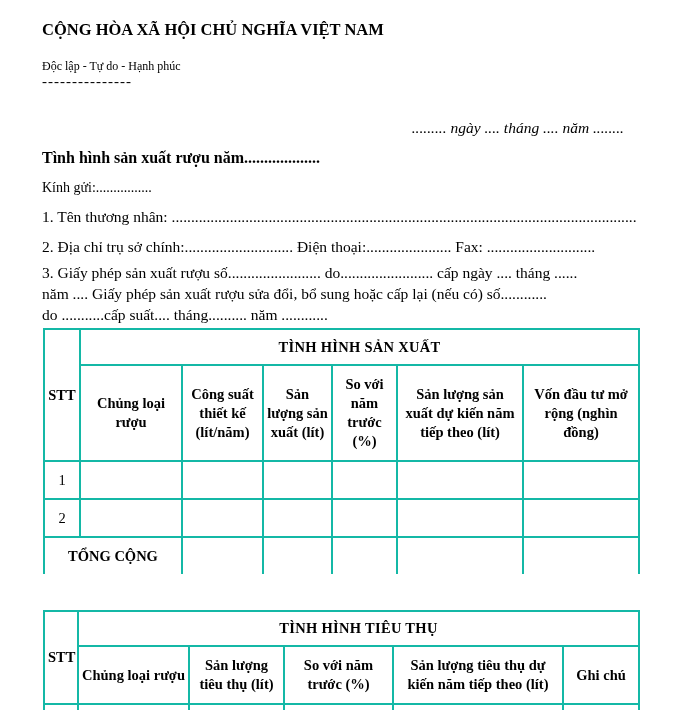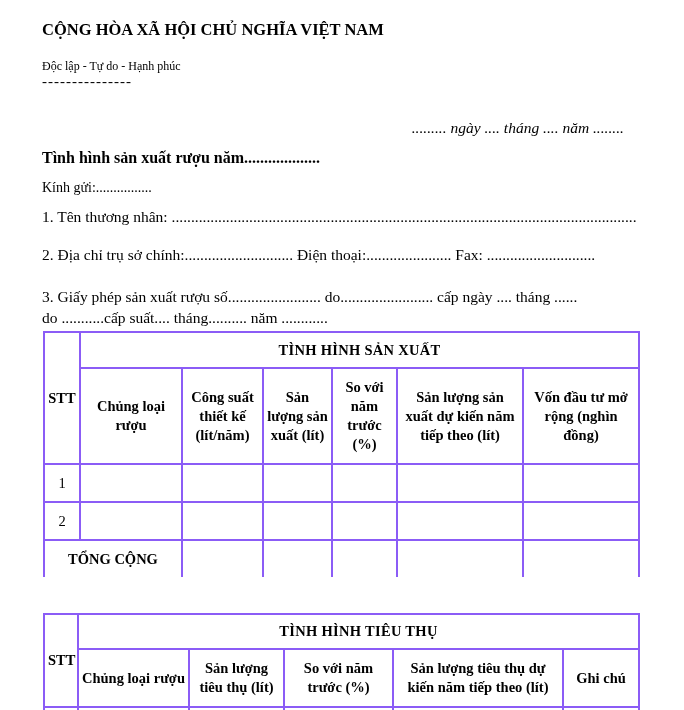--- a/index.html
+++ b/index.html
@@ -22,32 +22,32 @@
 
   .date-line  { font-style: italic; font-size: 15.5px; line-height: 20px;
                 text-align: right; padding-right: 16px; margin-top: 30px; }
 
   .report-title    { font-weight: bold; font-size: 16.5px; line-height: 20px; margin-top: 8px; }
   .report-subtitle { font-weight: bold; font-size: 16px;   line-height: 20px; margin-top: 10px; }
   .salutation      { font-size: 14px; line-height: 20px; margin-top: 10px; }
 
   .item  { font-size: 15.5px; line-height: 21px; white-space: nowrap; overflow: hidden; }
   .item-1 { margin-top: 8px; }
-  .item-2 { margin-top: 17px; }
-  .item-3 { margin-top: 21px; }
+  .item-2 { margin-top: 9px; }
+  .item-3 { margin-top: 5px; }
   .item-3 .sub { white-space: nowrap; overflow: hidden; }
 
   table.form-table {
     border-collapse: collapse;
     table-layout: fixed;
     width: 595px;
     margin-left: 1px;
   }
   table.form-table td, table.form-table th {
-    border: 2px solid #8b5cf6;
+    border: 2px solid #14b8a6;
     padding: 1px 3px;
     text-align: center;
     vertical-align: middle;
     font-size: 14.5px;
     line-height: 19px;
     overflow: hidden;
   }
   .t-group   { font-weight: bold; font-size: 15.5px; letter-spacing: .3px; }
   .t-colhead { font-weight: bold; }
   .t-stt     { font-weight: bold; font-size: 15px; }
@@ -70,20 +70,21 @@
   <div class="date-line">......... ngày .... tháng .... năm ........</div>
 
   <div class="center report-subtitle">Tình hình sản xuất rượu năm...................</div>
 
   <div class="center salutation">Kính gửi:................</div>
 
   <div class="item item-1">1. Tên thương nhân: ........................................................................................................................</div>
   <div class="item item-2">2. Địa chỉ trụ sở chính:............................ Điện thoại:...................... Fax: ............................</div>
   <div class="item item-3">
     <div class="sub">3. Giấy phép sản xuất rượu số........................ do........................ cấp ngày .... tháng ......</div>
+    <div class="sub">năm .... Giấy phép sản xuất rượu sửa đổi, bổ sung hoặc cấp lại (nếu có) số............</div>
     <div class="sub">do ...........cấp suất.... tháng.......... năm ............</div>
   </div>
 
   <table class="form-table table-1">
     <colgroup>
       <col style="width:36px">
         <col style="width:102px">
         <col style="width:81px">
       <col style="width:69px">
         <col style="width:65px">

